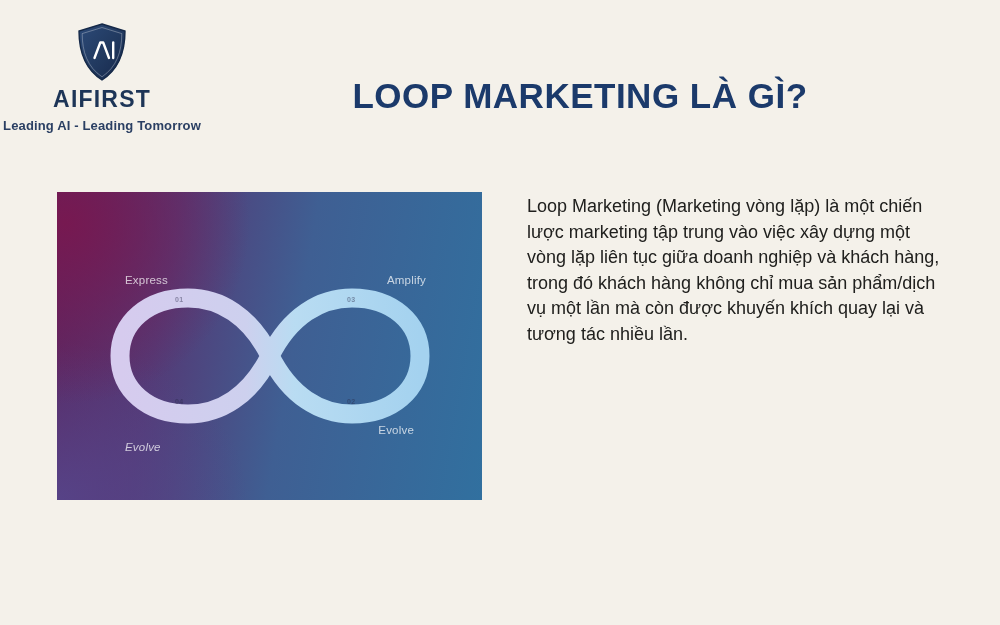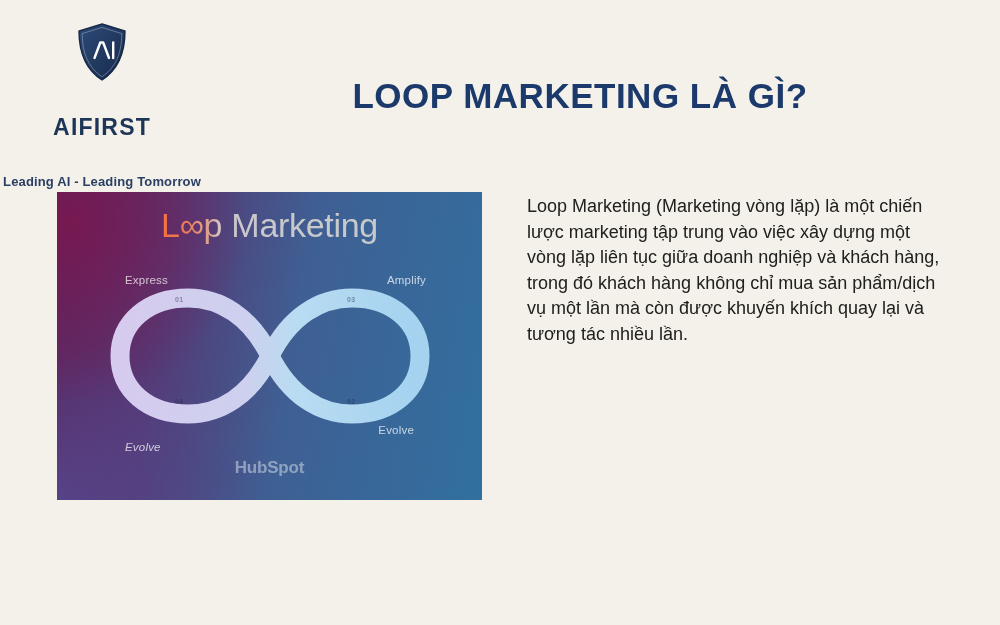--- a/index.html
+++ b/index.html
@@ -17,21 +17,20 @@
 
   
   .brand {
     position: absolute;
     left: 22px;
     top: 22px;
     width: 160px;
     display: flex;
     flex-direction: column;
     align-items: center;
-    gap: 28px;
   }
   .brand-shield {
     width: 54px;
     height: 60px;
     display: block;
   }
   .brand-name {
     margin-top: 6px;
     font-size: 23px;
     font-weight: 700;
@@ -179,23 +178,20 @@
     </svg>
   </span>
   <div class="brand-name">AIFIRST</div>
   <div class="brand-tagline">Leading AI - Leading Tomorrow</div>
 </div>
 
 <div class="page-title">LOOP MARKETING LÀ GÌ?</div>
 
 <div class="card">
 
-  <div class="card-title">
-    <span class="word-loop"><span>L</span><span>∞</span><span>p</span></span><span class="word-mkt">&nbsp;<span>Marketing</span></span>
-  </div>
 
   <span class="loop-svg">
     <svg viewBox="0 0 320 136" width="320" height="136" aria-hidden="true">
       <defs>
         <linearGradient id="loopGrad" x1="0" y1="0" x2="1" y2="0">
           <stop offset="0%" stop-color="#d6cbee"></stop>
           <stop offset="42%" stop-color="#cdd0ee"></stop>
           <stop offset="58%" stop-color="#b9dcf2"></stop>
           <stop offset="100%" stop-color="#a4d2ef"></stop>
         </linearGradient>
@@ -215,16 +211,15 @@
   <div class="loop-label lbl-express">Express</div>
   <div class="loop-label lbl-amplify">Amplify</div>
   <div class="loop-label lbl-evolve">Evolve</div>
   <div class="loop-label lbl-tailor">Evolve</div>
 
   <div class="loop-num num-01">01</div>
   <div class="loop-num num-03">03</div>
   <div class="loop-num num-04">04</div>
   <div class="loop-num num-02">02</div>
 
-  <div class="hubspot"><span>HubSp</span><span class="sprocket">o</span><span>t</span></div>
 </div>
 
 <div class="body-text">Loop Marketing (Marketing vòng lặp) là một chiến lược marketing tập trung vào việc xây dựng một vòng lặp liên tục giữa doanh nghiệp và khách hàng, trong đó khách hàng không chỉ mua sản phẩm/dịch vụ một lần mà còn được khuyến khích quay lại và tương tác nhiều lần.</div>
 
 </body></html>

